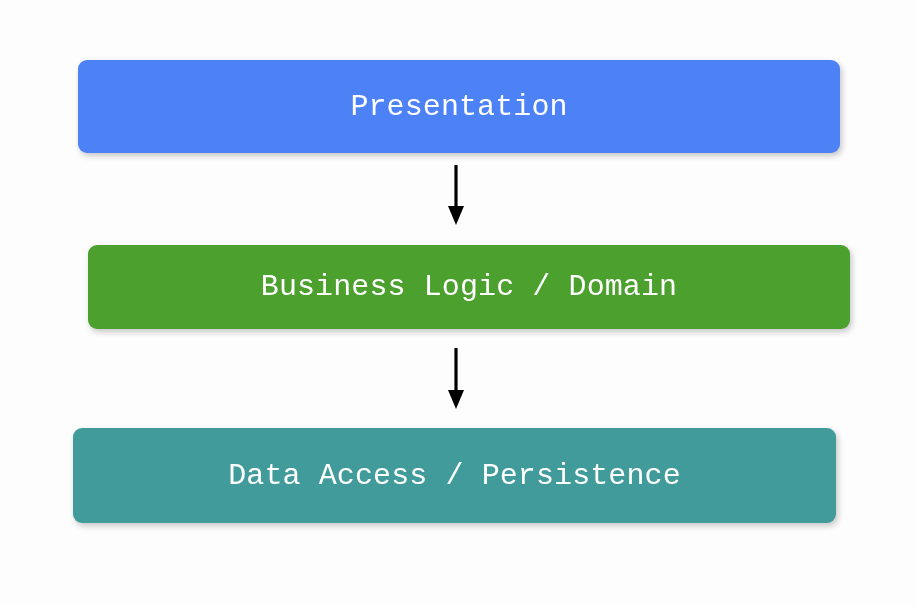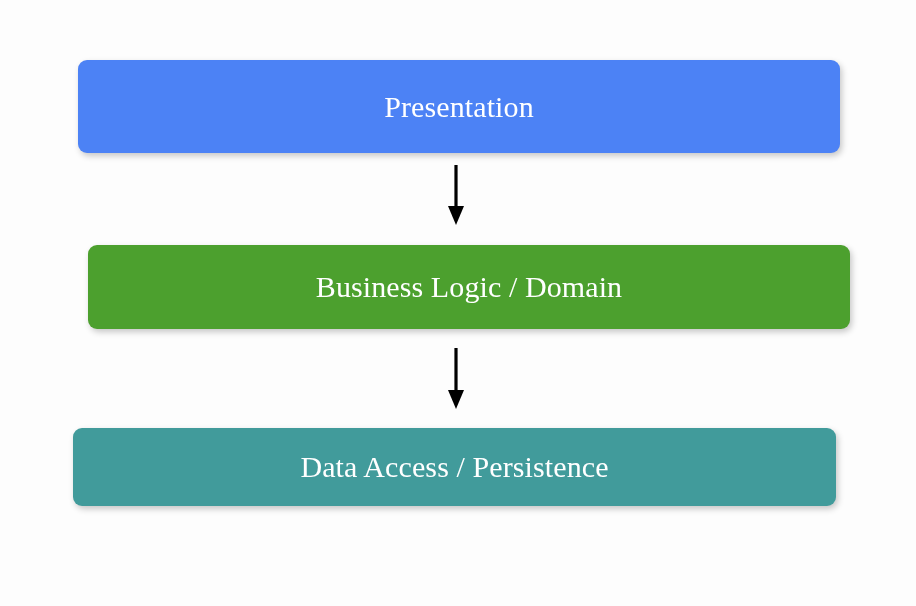--- a/index.html
+++ b/index.html
@@ -23,21 +23,21 @@
     position: absolute;
     display: flex;
     align-items: center;
     justify-content: center;
     border-radius: 9px;
     box-shadow: 2px 3px 6px rgba(0, 0, 0, 0.22);
     box-sizing: border-box;
   }
   .layer-label {
     color: #ffffff;
-    font-family: Liberation Serif, serif;
+    font-family: Liberation Mono, monospace;
     font-size: 30px;
     font-weight: 400;
     letter-spacing: 0.1px;
     line-height: 1;
     white-space: nowrap;
     text-align: right;
   }
   
   .box-presentation {
     left: 78px;
@@ -52,21 +52,21 @@
     top: 245px;
     width: 762px;
     height: 84px;
     background: #4ca02e;
   }
   
   .box-data {
     left: 73px;
     top: 428px;
     width: 763px;
-    height: 78px;
+    height: 95px;
     background: #419b9b;
   }
   
   .connector {
     position: absolute;
     width: 30px;
   }
   .connector-1 {
     left: 441px;
     top: 165px;

